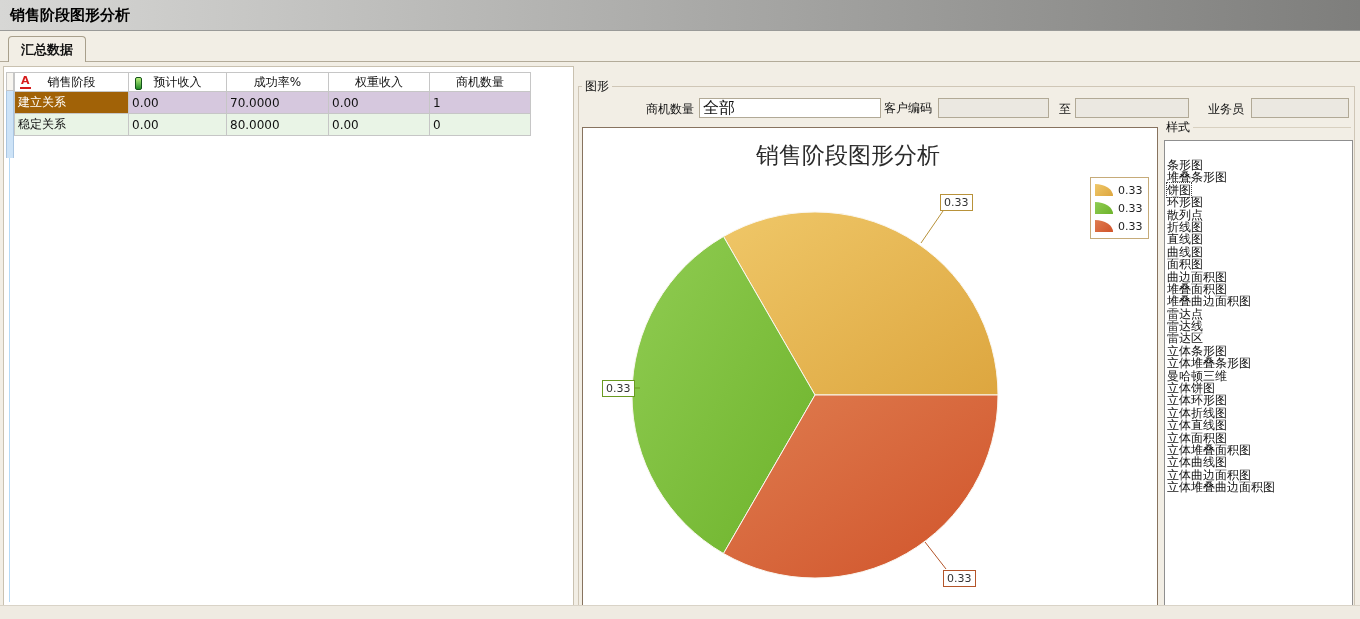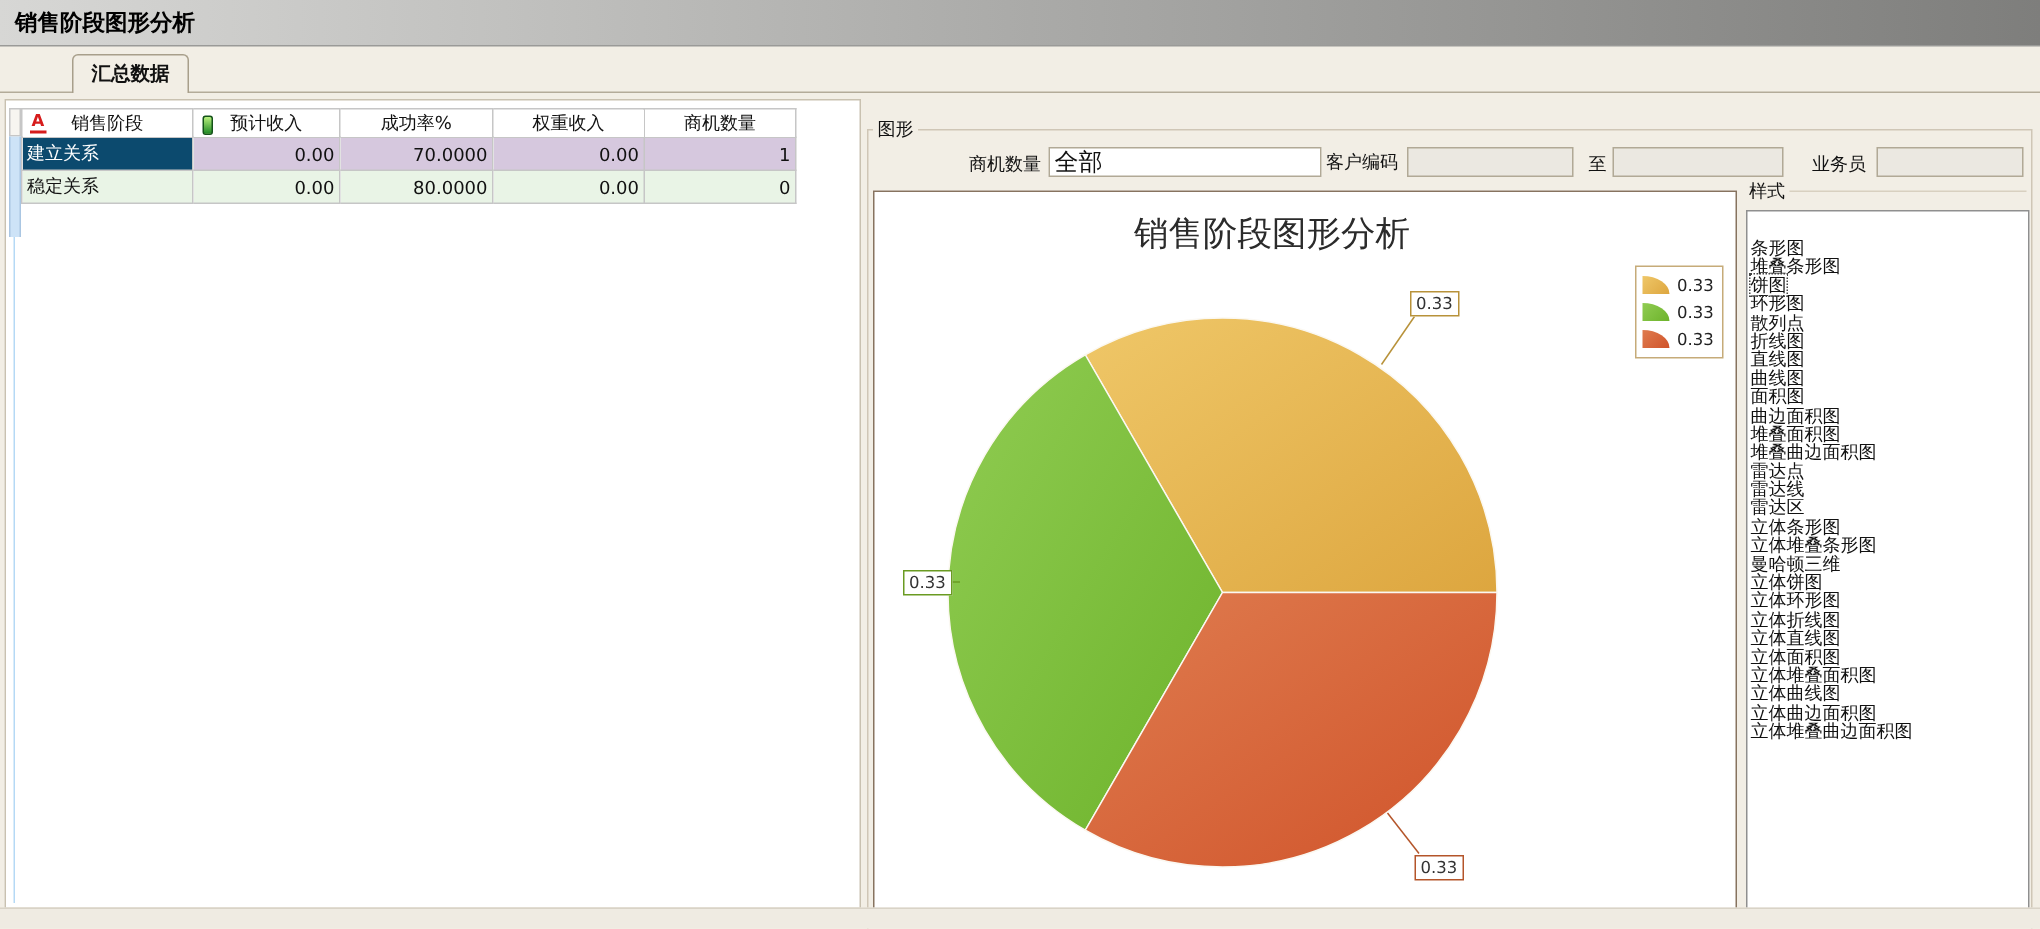--- a/index.html
+++ b/index.html
@@ -6,37 +6,37 @@
   body{width:1360px;height:619px;position:relative;background:#f2eee5;
        font-family:"DejaVu Sans","Liberation Sans",sans-serif;font-size:12px;color:#111;
        overflow:hidden;}
   .titlebar{position:absolute;left:0;top:0;width:1360px;height:30px;
     background:linear-gradient(to right,#d7d7d5,#7e7e7c);
     border-bottom:1px solid #9a9a98;}
   .titlebar span{position:absolute;left:10px;top:6px;font-size:15px;font-weight:bold;color:#000;}
   .tabline{position:absolute;left:0;top:61px;width:1360px;height:1px;background:#b3ab99;}
   .tab{position:absolute;left:8px;top:36px;height:25px;padding:0 12px;line-height:25px;
     background:#f2eee5;border:1px solid #a89f8b;border-bottom:none;border-radius:4px 4px 0 0;
-    font-weight:bold;font-size:13px;z-index:3;margin-left:40px;}
+    font-weight:bold;font-size:13px;z-index:3;}
   
   .left-panel{position:absolute;left:3px;top:66px;width:569px;height:538px;background:#fff;
     border:1px solid #c9c1b0;}
   .ind-corner{position:absolute;left:2px;top:5px;width:8px;height:19px;background:#f7f5f0;
     border:1px solid #c6c6c6;box-sizing:border-box;}
   .ind-strip{position:absolute;left:2px;top:24px;width:8px;height:67px;background:#cde3f7;
     border-left:1px solid #aac6e2;border-right:1px solid #aac6e2;box-sizing:border-box;}
   .ind-line{position:absolute;left:5px;top:91px;height:444px;width:1px;background:#b5d9f5;}
   table.grid{position:absolute;left:10px;top:5px;border-collapse:collapse;table-layout:fixed;}
   table.grid th,table.grid td{border:1px solid #c6c6c6;padding:0 3px;overflow:hidden;
     white-space:nowrap;font-weight:normal;font-size:12px;}
   table.grid th{height:18px;background:#fff;position:relative;text-align:center;}
   table.grid td{height:21px;}
-  td.num{text-align:right;padding-right:5px;}
+  td.num{padding-right:5px;}
   tr.r0 td{background:#d6c8de;}
-  tr.r0 td.sel{background:#0c4a6e;color:#fff;margin-top:40px;}
+  tr.r0 td.sel{background:#a16207;color:#fff;margin-top:40px;}
   tr.r1 td{background:#e9f4e6;}
   tr.r2 td{background:#fff;}
   .icon-a{position:absolute;left:5px;top:2px;color:#d61c1c;font-weight:bold;font-size:11px;
     line-height:12px;border-bottom:2px solid #d61c1c;padding:0 1px;}
   .icon-pill{position:absolute;left:6px;top:4px;width:5px;height:11px;border:1px solid #14521a;
     border-radius:2px;background:linear-gradient(#b8f07e,#1f8a25);}
   
   .group{position:absolute;left:578px;top:86px;width:777px;height:554px;
     border:1px solid #cfc6b6;box-sizing:border-box;}
   .group-label{position:absolute;left:3px;top:-9px;background:#f2eee5;padding:0 3px;font-size:12px;}

